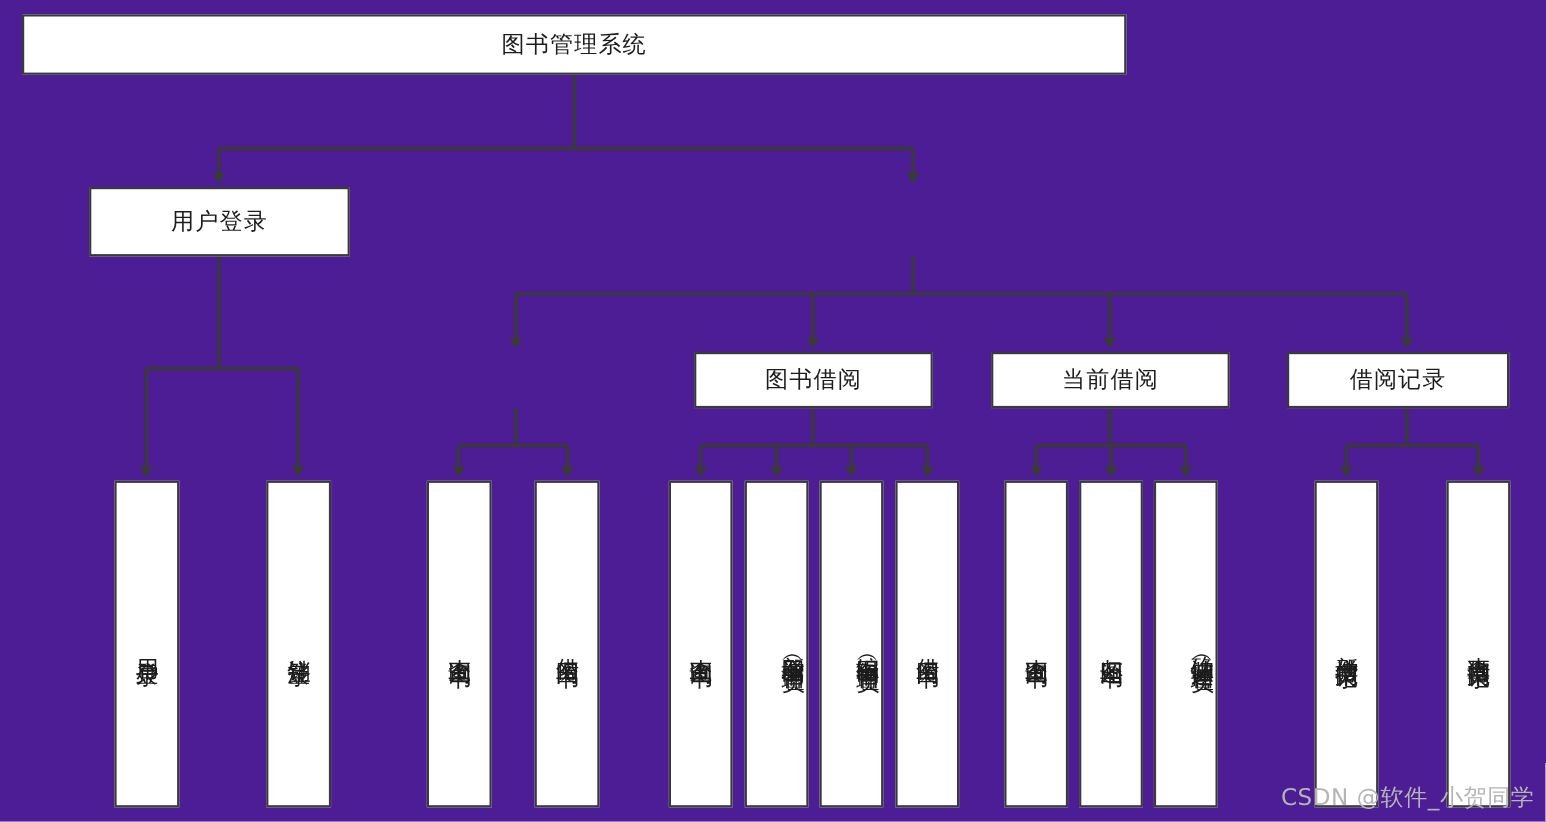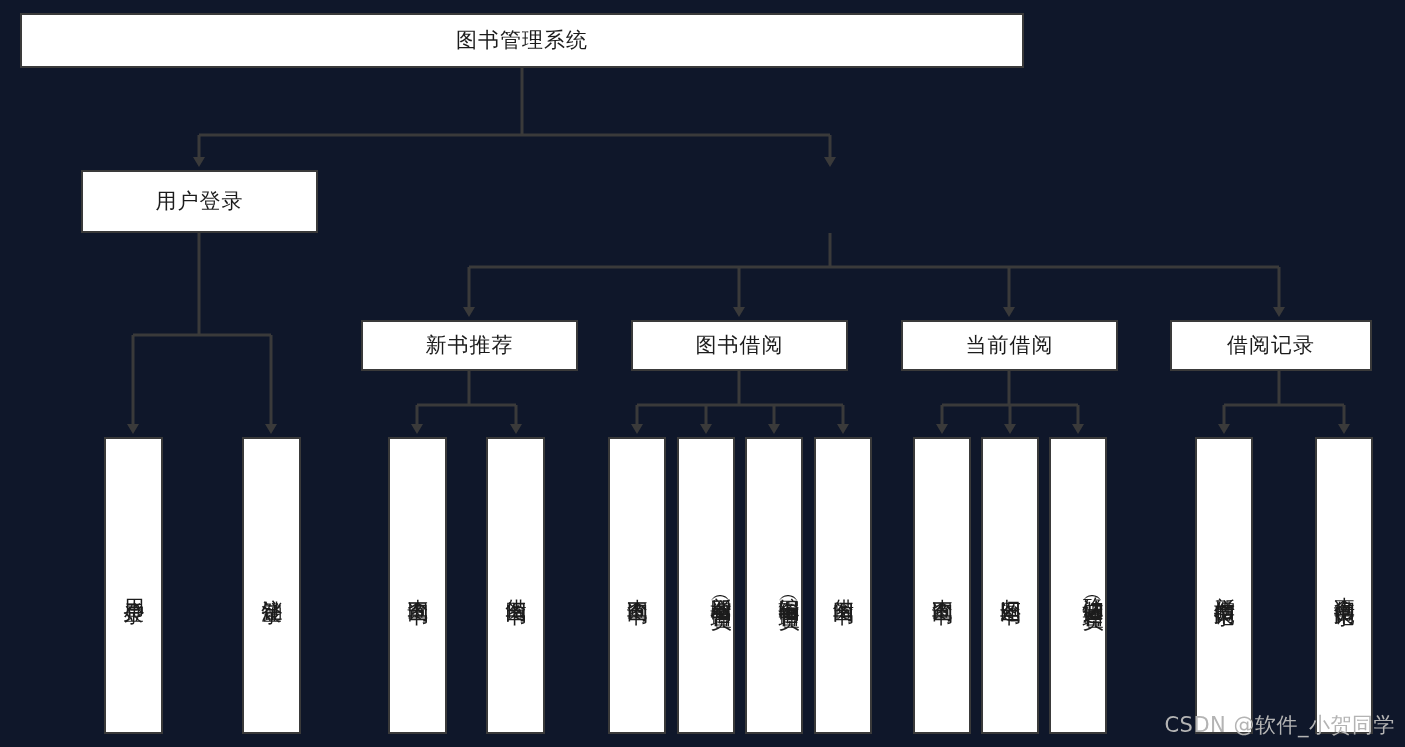--- a/index.html
+++ b/index.html
@@ -7,21 +7,21 @@
     padding: 0;
     background: #ffffff;
   }
   body {
     font-family: "DejaVu Sans", "Liberation Sans", sans-serif;
   }
   #diagram-root {
     position: relative;
     width: 1405px;
     height: 747px;
-    background: #0f172a;
+    background: #4c1d95;
     overflow: hidden;
   }
   #edge-layer {
     position: absolute;
     left: 0;
     top: 0;
     width: 1405px;
     height: 747px;
   }
   .node {
@@ -122,23 +122,20 @@
   </svg>
 
   <div class="node horizontal" style="left:20px; top:13px; width:1004px; height:55px;">
     <span class="node-label">图书管理系统</span>
   </div>
 
   <div class="node horizontal" style="left:81px; top:170px; width:237px; height:63px;">
     <span class="node-label">用户登录</span>
   </div>
 
-  <div class="node horizontal" style="left:361px; top:320px; width:217px; height:51px;">
-    <span class="node-label">新书推荐</span>
-  </div>
   <div class="node horizontal" style="left:901px; top:320px; width:217px; height:51px;">
     <span class="node-label">当前借阅</span>
   </div>
   <div class="node horizontal" style="left:631px; top:320px; width:217px; height:51px;">
     <span class="node-label">图书借阅</span>
   </div>
   <div class="node horizontal" style="left:1170px; top:320px; width:202px; height:51px;">
     <span class="node-label">借阅记录</span>
   </div>
 

